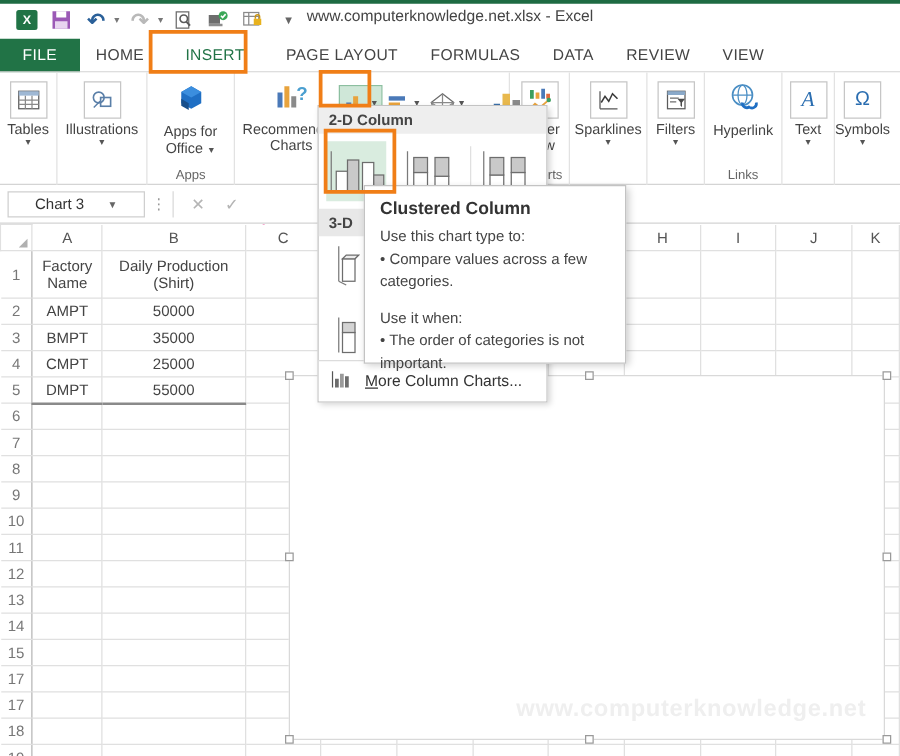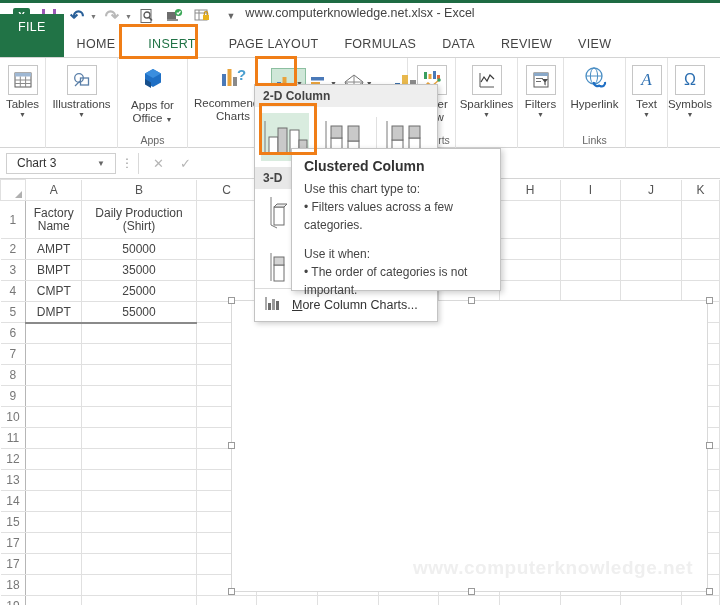--- a/index.html
+++ b/index.html
@@ -29,21 +29,21 @@
   .save-icon { width:14px; height:14px; background:#9b59b6; position:relative; }
   .save-icon:after { content:""; position:absolute; left:3px; top:0; width:8px; height:5px; background:#fff; }
   .save-icon:before { content:""; position:absolute; left:2px; bottom:0; width:10px; height:6px; background:#e8d5f0; }
   .arrow-undo { color:#2a6099; font-size:17px; line-height:1; font-weight:bold; }
   .arrow-redo { color:#b9b9b9; font-size:17px; line-height:1; font-weight:bold; }
   .tiny-caret { font-size:7px; color:#777; margin-left:-2px; }
 
   
   .tabs { height:29px; display:flex; align-items:flex-end; position:relative; background:#fff; }
   .tab { padding:5px 13px 7px 13px; font-size:12.5px; color:#444; letter-spacing:.3px; }
-  .tab.file { background:#217346; color:#fff; padding:6px 18px 24px 18px; }
+  .tab.file { background:#217346; color:#fff; padding:6px 18px 7px 18px; }
   .tab.active { color:#217346; }
   .tabs:after { content:""; position:absolute; left:0; right:0; bottom:0; height:1px; background:#d4d4d4; }
 
   
   .ribbon { height:90px; position:relative; background:#fff; border-bottom:1px solid #d4d4d4; display:flex; }
   .rgroup { position:relative; height:90px; display:flex; flex-direction:column;
             align-items:center; padding:3px 6px 0 6px; border-right:1px solid #e2e2e2; }
   .rgroup-label { position:absolute; bottom:2px; width:100%; text-align:center;
                   font-size:10.5px; color:#666; left:0; }
   .rbig { display:flex; flex-direction:column; align-items:center; width:100%; }
@@ -56,21 +56,21 @@
   .chartbtns { display:flex; align-items:flex-start; padding-top:8px; gap:1px; position:relative; }
   .cbtn { display:flex; align-items:center; padding:3px 2px; height:28px; }
   .cbtn.active { background:#cfe7d8; outline:1px solid #8cbfa0; }
 
   
   .hl { position:absolute; border:3px solid #F07E17; pointer-events:none; z-index:40; }
 
   
   .fbar { height:31px; display:flex; align-items:center; border-bottom:1px solid #d4d4d4; background:#fff; }
   .namebox { width:110px; height:21px; margin-left:6px; border:1px solid #cfcfcf; background:#fff;
-             display:flex; align-items:center; padding:0 10px; font-size:12px; color:#333; }
+             display:flex; align-items:center; padding:0 21px; font-size:12px; color:#333; }
   .namebox .nb-caret { margin-left:auto; font-size:8px; color:#666; }
   .dots { width:22px; text-align:center; color:#999; font-size:12px; }
   .fbtns { display:flex; align-items:center; gap:16px; padding:0 14px;
            border-left:1px solid #d9d9d9; height:21px; color:#b5b5b5; font-size:13px; }
   .fx { font-style:italic; font-family:"Liberation Serif", serif; color:#ec4899;margin-top:44px; }
 
   
   .gridwrap { position:relative; height:100%; }
   table.grid { border-collapse:collapse; table-layout:fixed; }
   table.grid td, table.grid th { border:1px solid #e0e0e0; height:21px; padding:0; font-size:12px;
@@ -732,21 +732,21 @@
           <rect x="11" y="5" width="3" height="9" fill="#6d6d6d"></rect>
         </svg>
     </span>
     <span><u>M</u><span>ore Column Charts...</span></span>
   </div>
 </div>
 
 <div class="tooltip" style="left:291px; top:148px; width:210px; height:143px;">
   <div class="tt-title">Clustered Column</div>
   <p class="tt-p">Use this chart type to:</p>
-  <p class="tt-p">• Filters values across a few</p>
+  <p class="tt-p">• Compare values across a few</p>
   <p class="tt-p">categories.</p>
   <div class="tt-gap"></div>
   <p class="tt-p">Use it when:</p>
   <p class="tt-p">• The order of categories is not</p>
   <p class="tt-p">important.</p>
 </div>
 
 <div class="hl" style="left:119px; top:24px; width:79px; height:35px;"></div>
 <div class="hl" style="left:255px; top:56px; width:42px; height:30px;"></div>
 <div class="hl" style="left:259px; top:103px; width:58px; height:52px;"></div>

